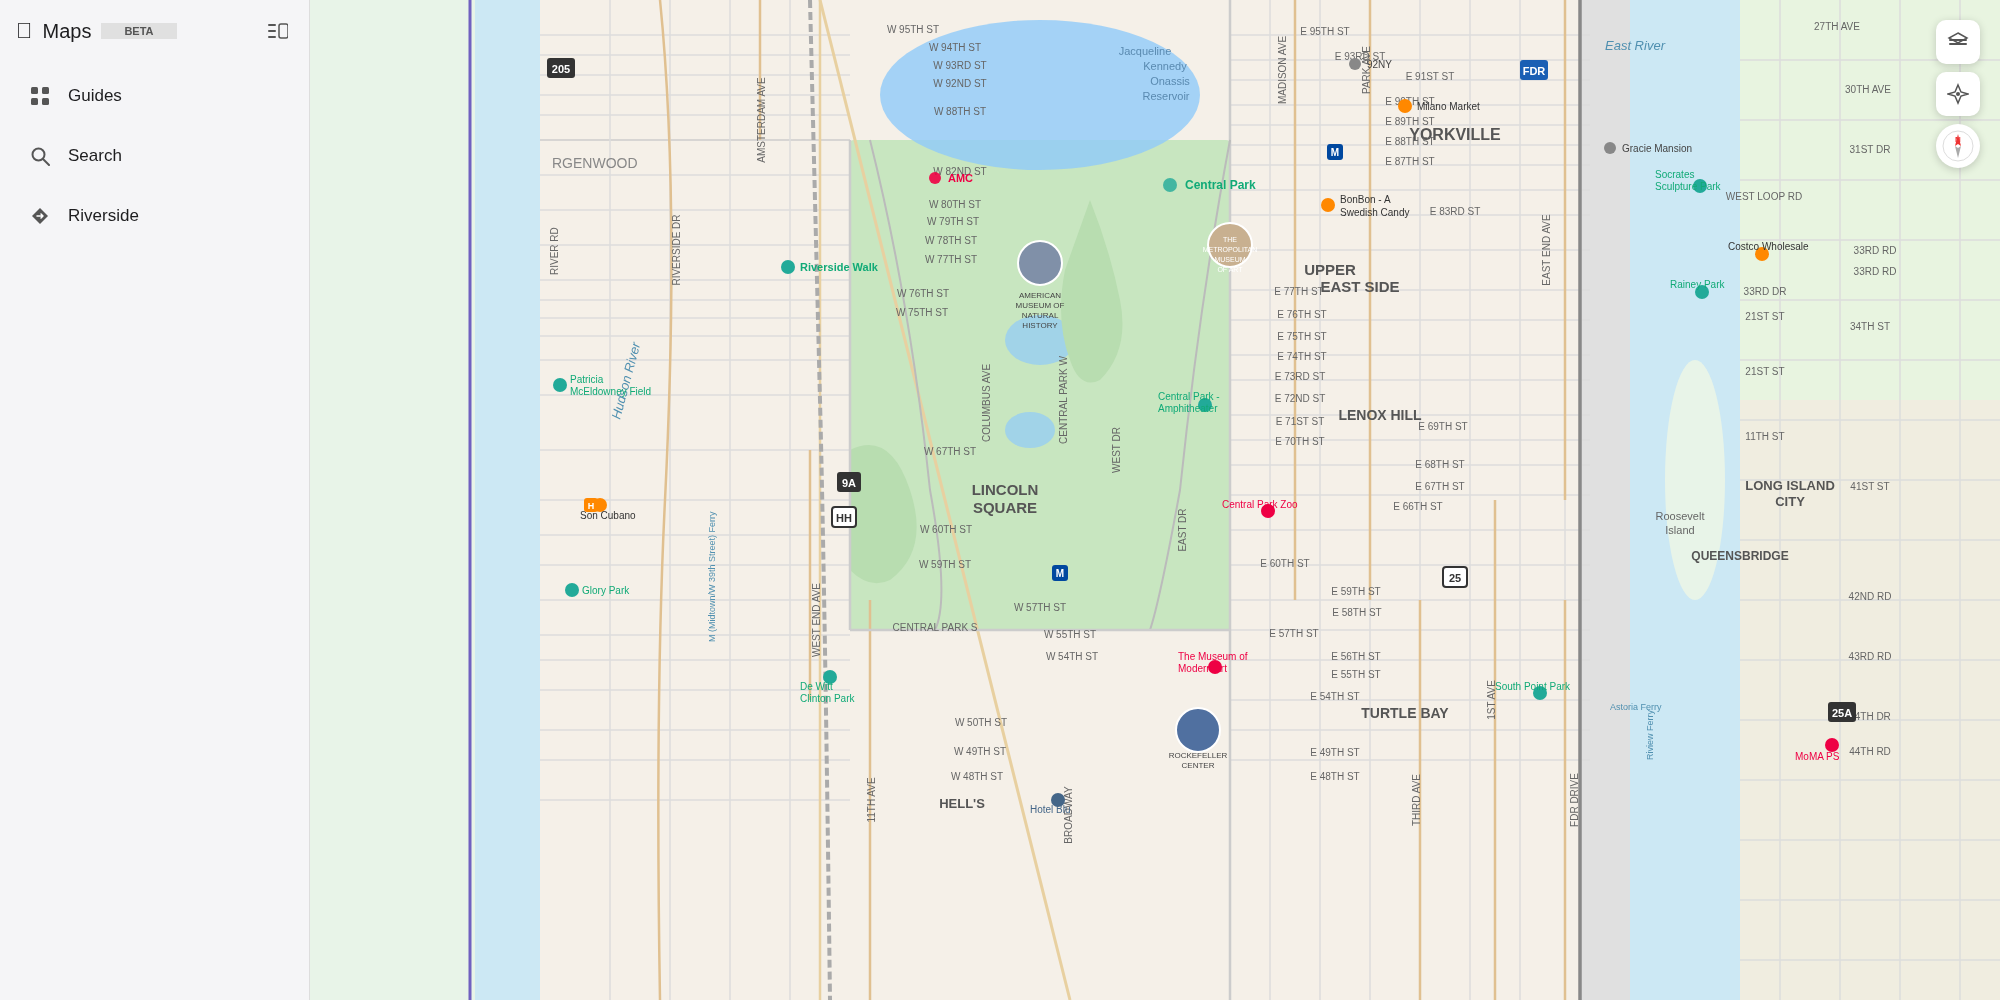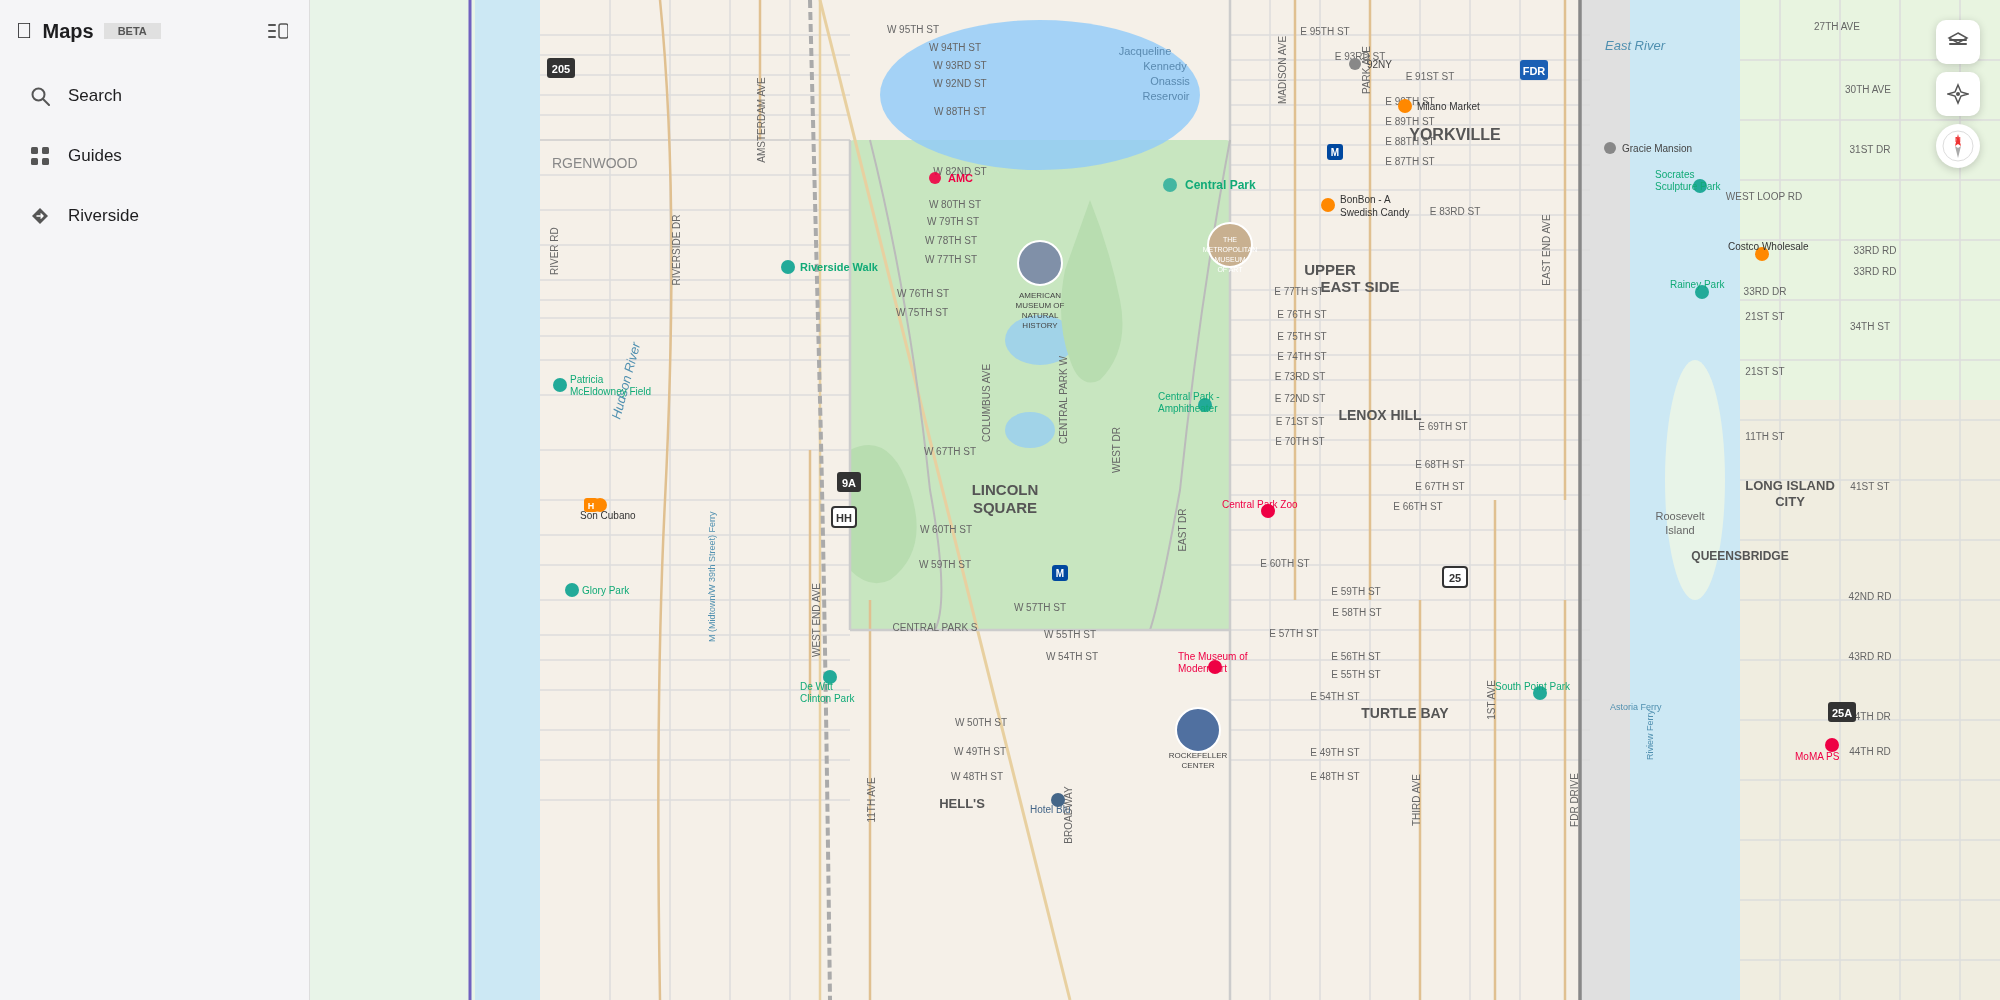--- a/index.html
+++ b/index.html
@@ -24,30 +24,30 @@
       gap: 10px;
     }
 
     .apple-logo {
       font-size: 22px;
       color: #1d1d1f;
     }
 
     .maps-title {
       font-size: 20px;
-      font-weight: 700;
+      font-weight: 400;
       color: #1d1d1f;
     }
 
     .beta-badge {
       background: #e0e0e0;
       color: #555;
       font-size: 11px;
       font-weight: 600;
-      padding: 2px 14px;
+      padding: 2px 23px;
       border-radius: 0;
     }
 
     .sidebar-toggle {
       margin-left: auto;
       width: 30px;
       height: 24px;
       display: flex;
       align-items: center;
       justify-content: center;
@@ -156,36 +156,36 @@
         <rect x="0" y="13" width="8" height="2" rx="1" fill="#555"></rect>
         <rect x="11" y="1" width="9" height="14" rx="2" fill="none" stroke="#555" stroke-width="1.5"></rect>
       </svg>
     </div>
   </div>
 
   <nav class="sidebar-nav">
     <div class="nav-item">
       <div class="nav-icon">
         <svg width="20" height="20" viewBox="0 0 20 20">
-          <circle cx="8.5" cy="8.5" r="6" fill="none" stroke="#555" stroke-width="2"></circle>
-          <line x1="13" y1="13" x2="19" y2="19" stroke="#555" stroke-width="2" stroke-linecap="round"></line>
-        </svg>
-      </div>
-      <span>Search</span>
-    </div>
-    <div class="nav-item">
-      <div class="nav-icon">
-        <svg width="20" height="20" viewBox="0 0 20 20">
           <rect x="1" y="1" width="7" height="7" rx="1.5" fill="#555"></rect>
           <rect x="12" y="1" width="7" height="7" rx="1.5" fill="#555"></rect>
           <rect x="1" y="12" width="7" height="7" rx="1.5" fill="#555"></rect>
           <rect x="12" y="12" width="7" height="7" rx="1.5" fill="#555"></rect>
         </svg>
       </div>
       <span>Guides</span>
+    </div>
+    <div class="nav-item">
+      <div class="nav-icon">
+        <svg width="20" height="20" viewBox="0 0 20 20">
+          <circle cx="8.5" cy="8.5" r="6" fill="none" stroke="#555" stroke-width="2"></circle>
+          <line x1="13" y1="13" x2="19" y2="19" stroke="#555" stroke-width="2" stroke-linecap="round"></line>
+        </svg>
+      </div>
+      <span>Search</span>
     </div>
     <div class="nav-item">
       <div class="nav-icon">
         <svg width="20" height="20" viewBox="0 0 20 20">
           <path d="M10 2 L18 10 L10 18 L2 10 Z" fill="#555"></path>
           <path d="M7 10 L13 10 M11 8 L13 10 L11 12" fill="none" stroke="white" stroke-width="1.5" stroke-linecap="round" stroke-linejoin="round"></path>
         </svg>
       </div>
       <span>Riverside</span>
     </div>

